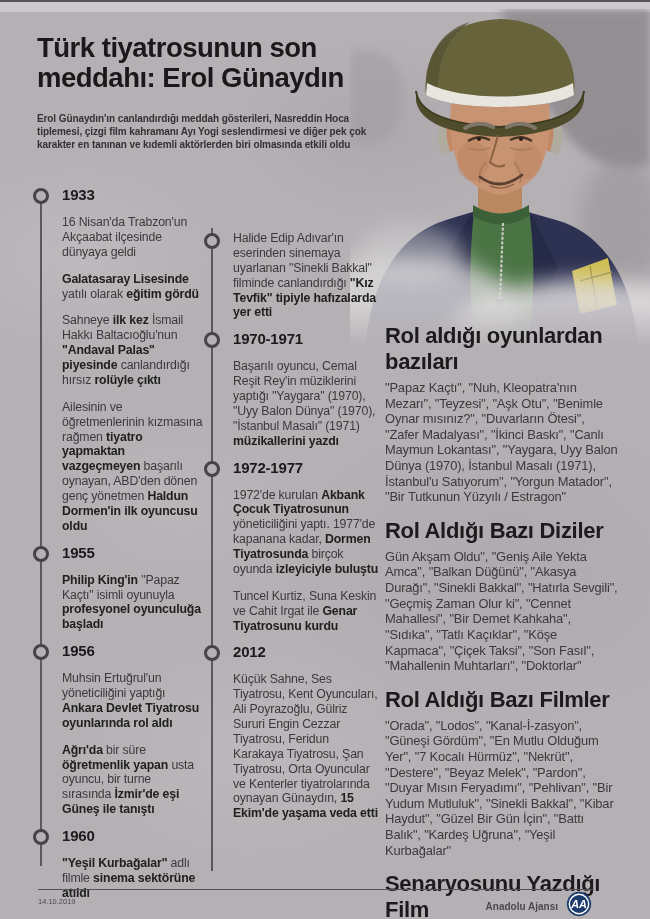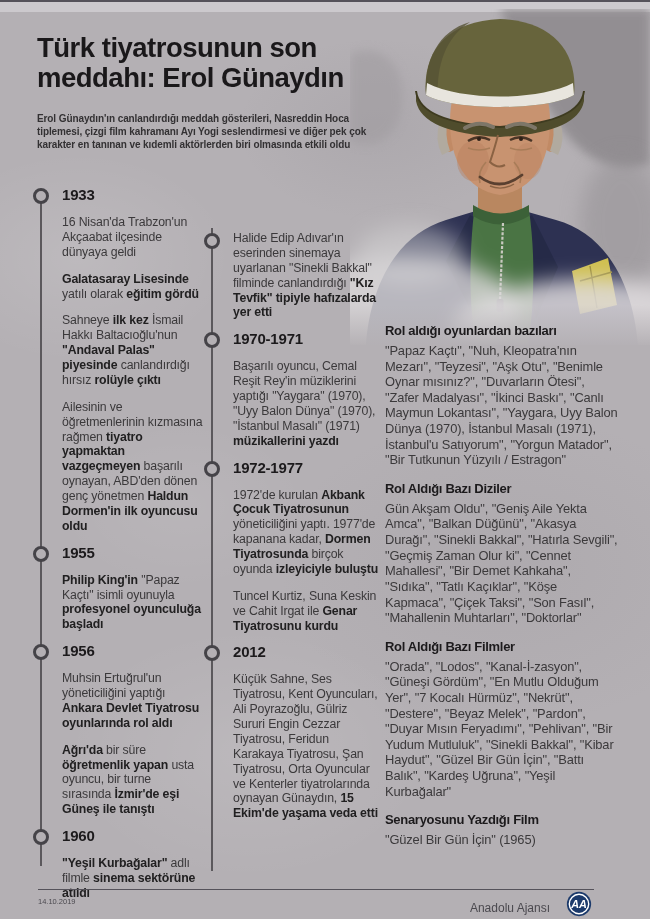--- a/index.html
+++ b/index.html
@@ -26,26 +26,26 @@
   .tl-col::before{content:"";position:absolute;left:7.2px;top:9px;height:calc(100% - 9px);
     width:1.5px;background:#5b585c;}
   .tl-entry{position:relative;padding-left:29px;margin-bottom:10px;}
   .tl-dot{position:absolute;left:0;top:2px;width:10px;height:10px;border:3.2px solid #454348;
     border-radius:50%;background:#b4b0b4;display:block;}
   .tl-year{font-size:15px;font-weight:800;color:#1c1a1c;margin:0 0 5px;letter-spacing:-0.2px;}
   .tl-p{font-size:12.3px;line-height:1.21;color:#3b393b;margin:12px 0 12px;letter-spacing:-0.15px;}
   .tl-p:last-child{margin-bottom:0;}
   #sections{position:absolute;left:385px;top:323px;width:233px;z-index:3;}
   .sec{margin-bottom:13px;}
-  .sec-h{font-size:13px;font-weight:800;color:#1c1a1c;margin:0 0 5px;letter-spacing:-0.3px;}
+  .sec-h{font-size:22px;font-weight:800;color:#1c1a1c;margin:0 0 5px;letter-spacing:-0.3px;}
   .sec-b{font-size:12.9px;line-height:1.21;color:#3b393b;margin:0;letter-spacing:-0.15px;}
   .b{font-weight:800;color:#212021;}
   #footer-line{position:absolute;left:38px;right:56px;top:889px;height:1px;background:#55525a;z-index:3;}
   #footer-date{position:absolute;left:38px;top:897px;font-size:7.5px;color:#4b494f;z-index:3;text-align:right;}
-  #footer-agency{position:absolute;right:100px;top:901px;font-size:12px;color:#4b494f;z-index:3;}
+  #footer-agency{position:absolute;right:92px;top:901px;font-size:10px;color:#4b494f;z-index:3;font-weight:bold;}
   #aa-logo{position:absolute;right:58px;top:891px;width:26px;height:26px;z-index:3;}
 </style>
 </head>
 <body>
 
 <div id="canvas">
 
   <div id="top-strip"></div>
 
   <svg id="photo" viewBox="0 0 300 336" aria-hidden="true">

